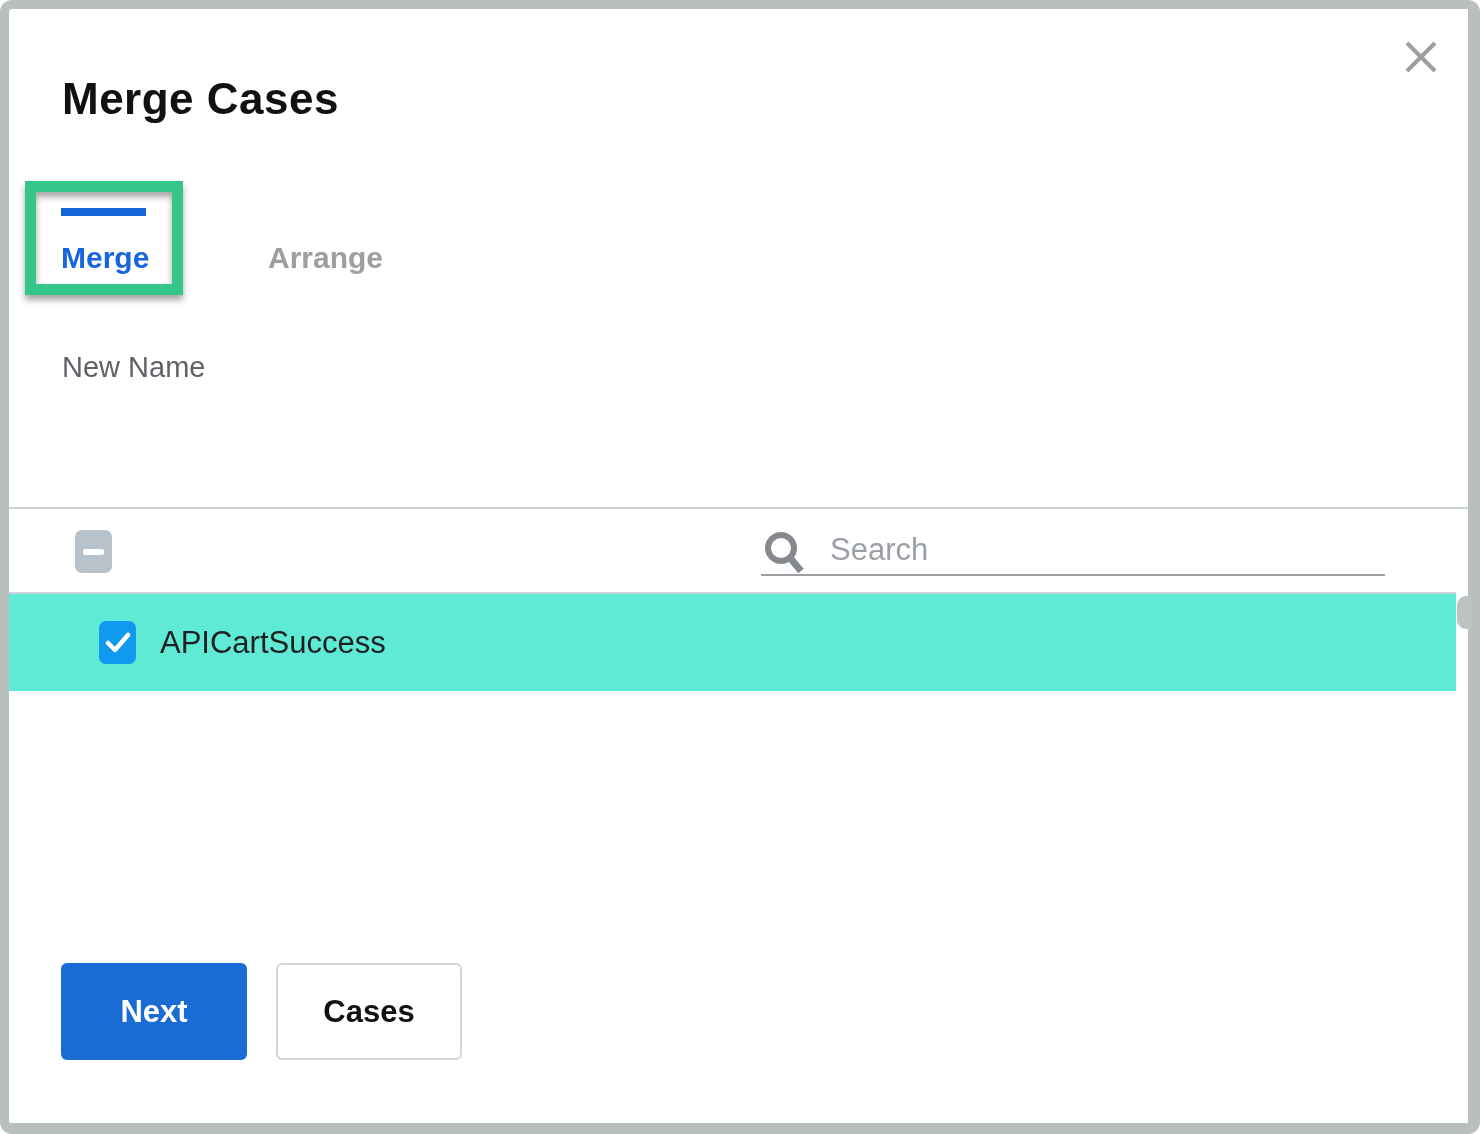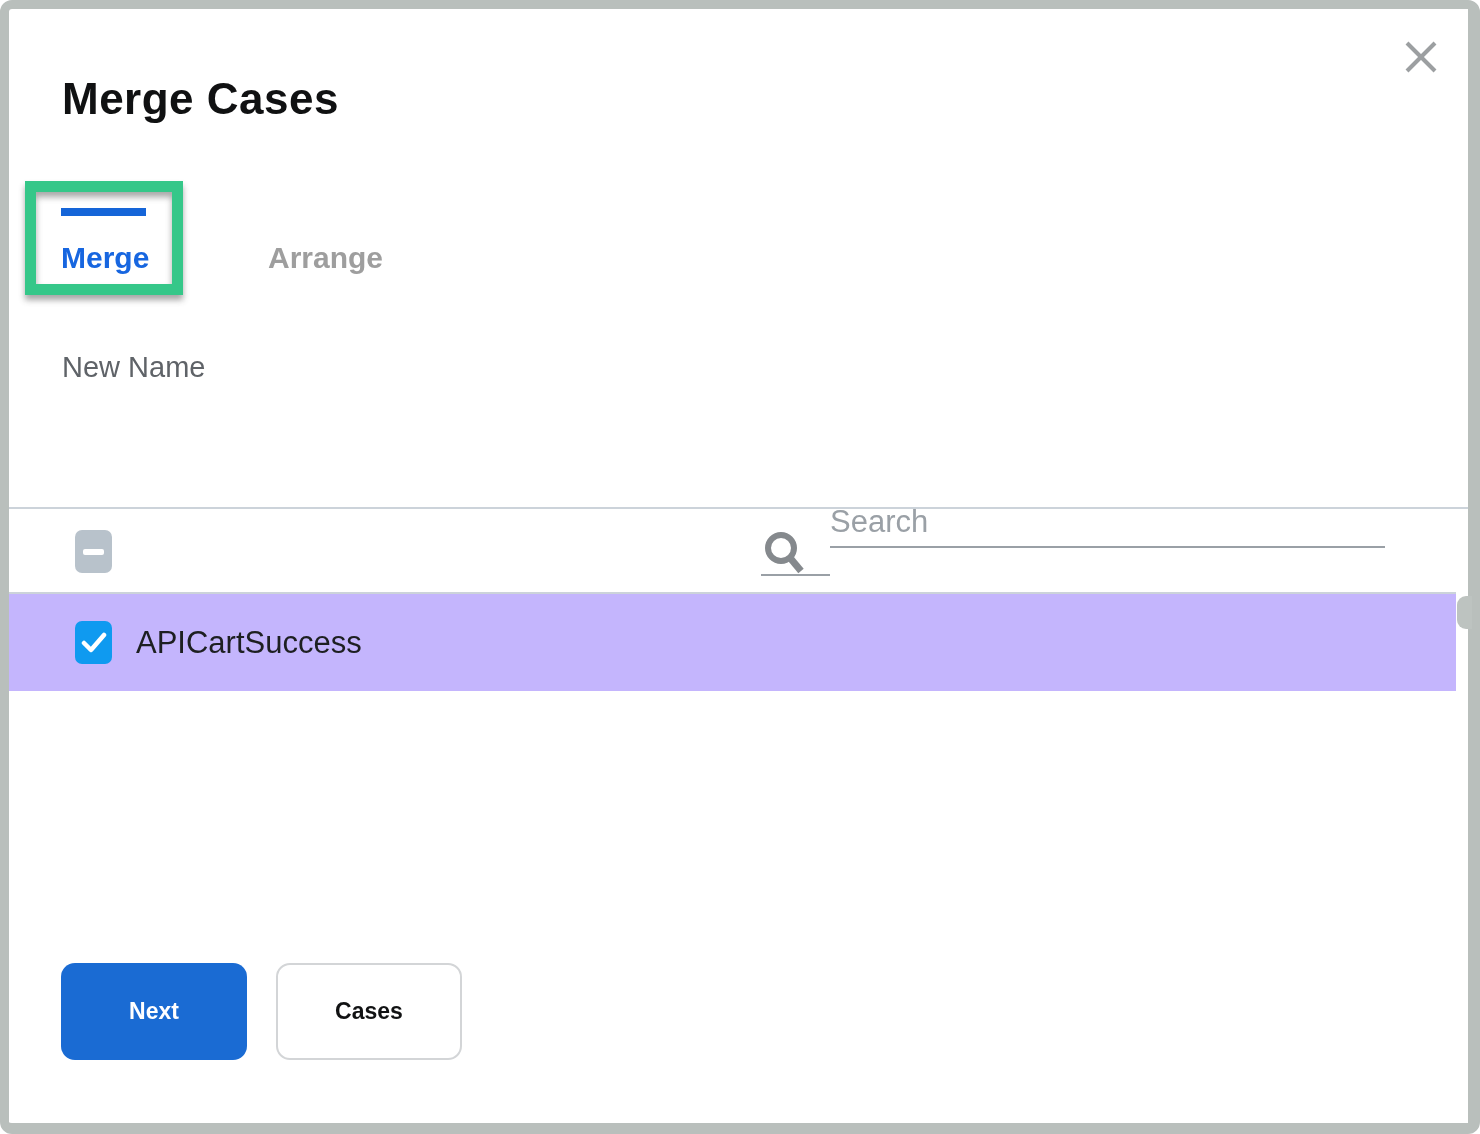--- a/index.html
+++ b/index.html
@@ -46,54 +46,54 @@
   
   .select-all{
     position:absolute;left:75px;top:530px;width:37px;height:43px;
     background:#b8c2cb;border-radius:7px;cursor:pointer;
     display:flex;align-items:center;justify-content:center;
   }
   .select-all .dash{width:21px;height:6px;background:#ffffff;border-radius:2px;}
   
   .search-icon{position:absolute;left:761px;top:528px;width:46px;height:48px;}
   .search-input{
-    position:absolute;left:830px;top:498px;width:555px;height:48px;
+    position:absolute;left:830px;top:526px;width:555px;height:48px;
     border:none;outline:none;border-bottom:2px solid #9aa0a6;
     font-family:"Liberation Sans",sans-serif;font-size:31px;color:#3f4346;
     background:transparent;padding:0 0 0 0;
   }
   .search-input::placeholder{color:#9aa0a6;}
   .search-underline-ext{position:absolute;left:761px;top:574px;width:69px;height:2px;background:#9aa0a6;}
   
   .list{position:absolute;left:9px;top:594px;width:1447px;}
   .row{
     position:relative;height:97px;display:flex;align-items:center;cursor:pointer;
   }
   .row.odd{background:#f7f8f9;}
-  .row.even{background:#c4b5fd;}
+  .row.even{background:#5eead4;padding-left:24px;}
   .row + .row{border-top:2px solid #ccd3da;}
   .checkbox{
     width:37px;height:43px;margin-left:66px;border-radius:7px;box-sizing:border-box;
     display:flex;align-items:center;justify-content:center;flex:0 0 auto;
   }
   .checkbox.unchecked{background:#ffffff;border:3px solid #c3ccd3;}
   .checkbox.checked{background:#0f9af0;border:none;}
   .checkbox svg{display:none;}
   .checkbox.checked svg{display:block;}
   .row-label{margin-left:24px;font-size:31px;color:#1d1f21;}
   
   .scroll-thumb{
     position:absolute;left:1457px;top:596px;width:15px;height:33px;
     background:#bdc3c0;border-radius:9px 0 0 9px;cursor:pointer;z-index:60;
   }
   
   .btn{
-    position:absolute;top:963px;width:186px;height:97px;border-radius:14px;
+    position:absolute;top:963px;width:186px;height:97px;border-radius:6px;
     display:flex;align-items:center;justify-content:center;
-    font-size:23px;font-weight:bold;cursor:pointer;box-sizing:border-box;
+    font-size:31px;font-weight:bold;cursor:pointer;box-sizing:border-box;
   }
   .btn.primary{left:61px;background:#1a6bd3;color:#ffffff;}
   .btn.secondary{left:276px;background:#ffffff;color:#111213;border:2px solid #d3d5d7;}
 </style>
 </head>
 <body>
 
 <div class="stage">
 
   <div class="close-btn">

